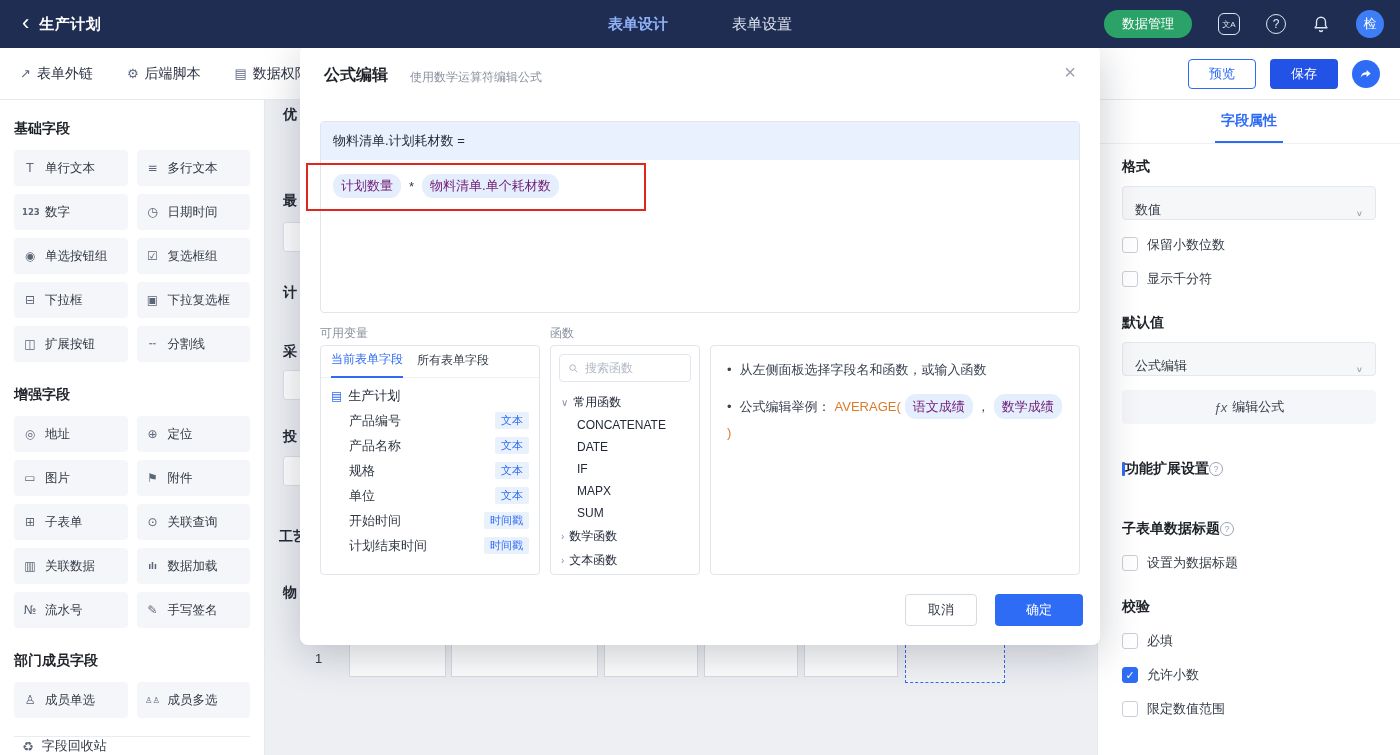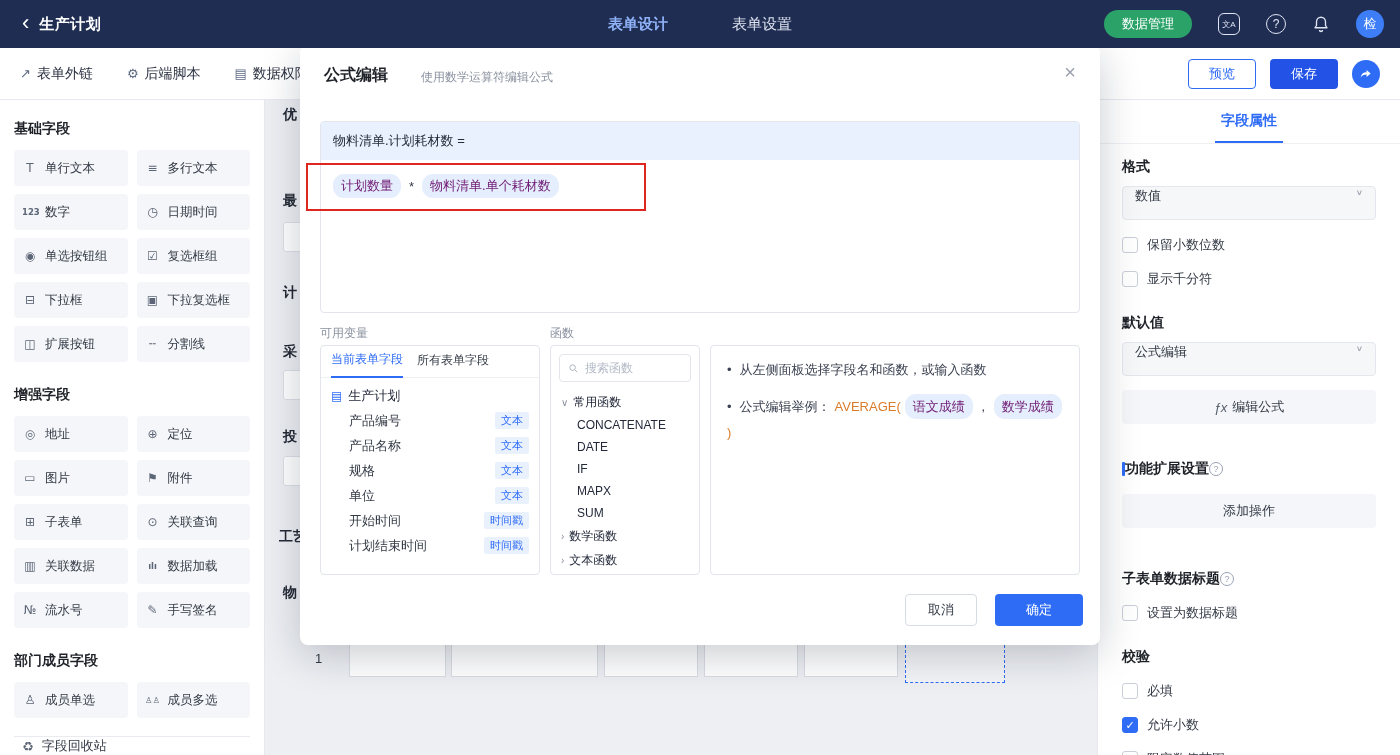--- a/index.html
+++ b/index.html
@@ -52,36 +52,36 @@
 
   
   .inspector { position:absolute; top:100px; right:0; bottom:0; width:303px; background:#fff; border-left:1px solid #e6e8ee; z-index:5; }
   .ins-tabs { height:44px; display:flex; border-bottom:1px solid #eef0f4; }
   .ins-tab { flex:1; display:flex; align-items:flex-end; justify-content:center; font-size:14px; color:#333a45; cursor:pointer; }
   .ins-tab span { padding:0 6px 11px; }
   .ins-tab.active { color:#2f6cf6; font-weight:600; }
   .ins-tab.active span { border-bottom:2px solid #2f6cf6; }
   .ins-body { padding:14px 24px 0; }
   .ins-label { font-size:14px; font-weight:700; color:#1f2329; }
-  .select { height:34px; background:#f6f7f9; border:1px solid #e4e7ed; border-radius:4px; display:flex; align-items:flex-start; padding:0 12px; font-size:13px; color:#333a45; margin-top:10px; cursor:pointer; }
+  .select { height:34px; background:#f6f7f9; border:1px solid #e4e7ed; border-radius:4px; display:flex; align-items:flex-end; padding:0 12px; font-size:13px; color:#333a45; margin-top:10px; cursor:pointer; }
   .select .chev { margin-left:auto; color:#98a0ad; font-size:10px; transform:scaleY(.8); }
   .cbrow { display:flex; align-items:center; gap:9px; margin-top:16px; cursor:pointer; }
   .cbox { width:16px; height:16px; background:#fff; border:1px solid #c9ced8; border-radius:3px; flex:none; display:flex; align-items:center; justify-content:center; }
   .cbox.checked { background:#2f6cf6; border-color:#2f6cf6; color:#fff; font-size:11px; }
   .cbrow .clbl { font-size:13px; color:#333a45; }
   .gbtn { height:34px; background:#f4f6f9; border:none; border-radius:4px; width:100%; font-size:13px; color:#333a45; cursor:pointer; display:flex; align-items:center; justify-content:center; gap:5px; }
   .headrow { display:flex; align-items:center; }
   .bluebar { width:3px; height:14px; background:#2f6cf6; border-radius:1px; }
   .qmark { width:14px; height:14px; border:1px solid #9aa3b2; border-radius:50%; color:#9aa3b2; font-size:9px; display:flex; align-items:center; justify-content:center; cursor:pointer; }
   .fx-prefix { font-style:italic; color:#555e6c; }
 
   
   .modal { position:absolute; left:300px; top:45px; width:800px; height:600px; background:#fff; border-radius:8px; box-shadow:0 10px 40px rgba(15,23,42,.22); z-index:30; }
   .m-title { position:absolute; left:24px; top:20px; font-size:16px; font-weight:700; color:#1f2329; }
-  .m-sub { position:absolute; left:110px; top:24px; font-size:12px; color:#8a919f;margin-left:11px; }
+  .m-sub { position:absolute; left:110px; top:24px; font-size:12px; color:#8a919f; }
   .m-close { position:absolute; right:24px; top:16px; font-size:20px; color:#9aa1ad; cursor:pointer; }
   .f-box { position:absolute; left:20px; right:20px; top:76px; height:192px; border:1px solid #e2e5ec; border-radius:4px; overflow:hidden; }
   .f-strip { height:38px; background:#e8f1fd; display:flex; align-items:center; padding:0 12px; font-size:13px; color:#252b38; }
   .f-content { padding:14px 12px; display:flex; align-items:center; gap:8px; }
   .chip { background:#e4eefc; color:#701a75; border-radius:11px; padding:3px 8px; font-size:13px; cursor:pointer; white-space:nowrap; }
   .op { font-size:13px; color:#333a45; }
   .red-rect { position:absolute; left:6px; top:118px; width:340px; height:48px; border:2px solid #e0271f; pointer-events:none; }
   .p-label { position:absolute; top:280px; font-size:12px; color:#8a919f; }
   .panel { position:absolute; top:300px; height:230px; border:1px solid #e2e5ec; border-radius:4px; background:#fff; overflow:hidden; }
   .v-tabs { height:32px; display:flex; gap:14px; align-items:flex-end; padding:0 10px; border-bottom:1px solid #eef0f4; }
@@ -306,21 +306,20 @@
       </div>
       <button class="gbtn" style="margin-top:14px">
         <span class="fx-prefix">ƒx</span>
         <span>编辑公式</span>
       </button>
       <div class="headrow" style="margin-top:36px">
         <span class="bluebar"></span>
         <span class="ins-label">功能扩展设置</span>
         <span class="qmark">?</span>
       </div>
-      <button class="gbtn" style="margin-top:16px">添加操作</button>
       <div class="headrow" style="margin-top:42px">
         <span class="ins-label">子表单数据标题</span>
         <span class="qmark">?</span>
       </div>
       <div class="cbrow">
         <span class="cbox"></span>
         <span class="clbl">设置为数据标题</span>
       </div>
       <div class="ins-label" style="margin-top:26px">校验</div>
       <div class="cbrow">

